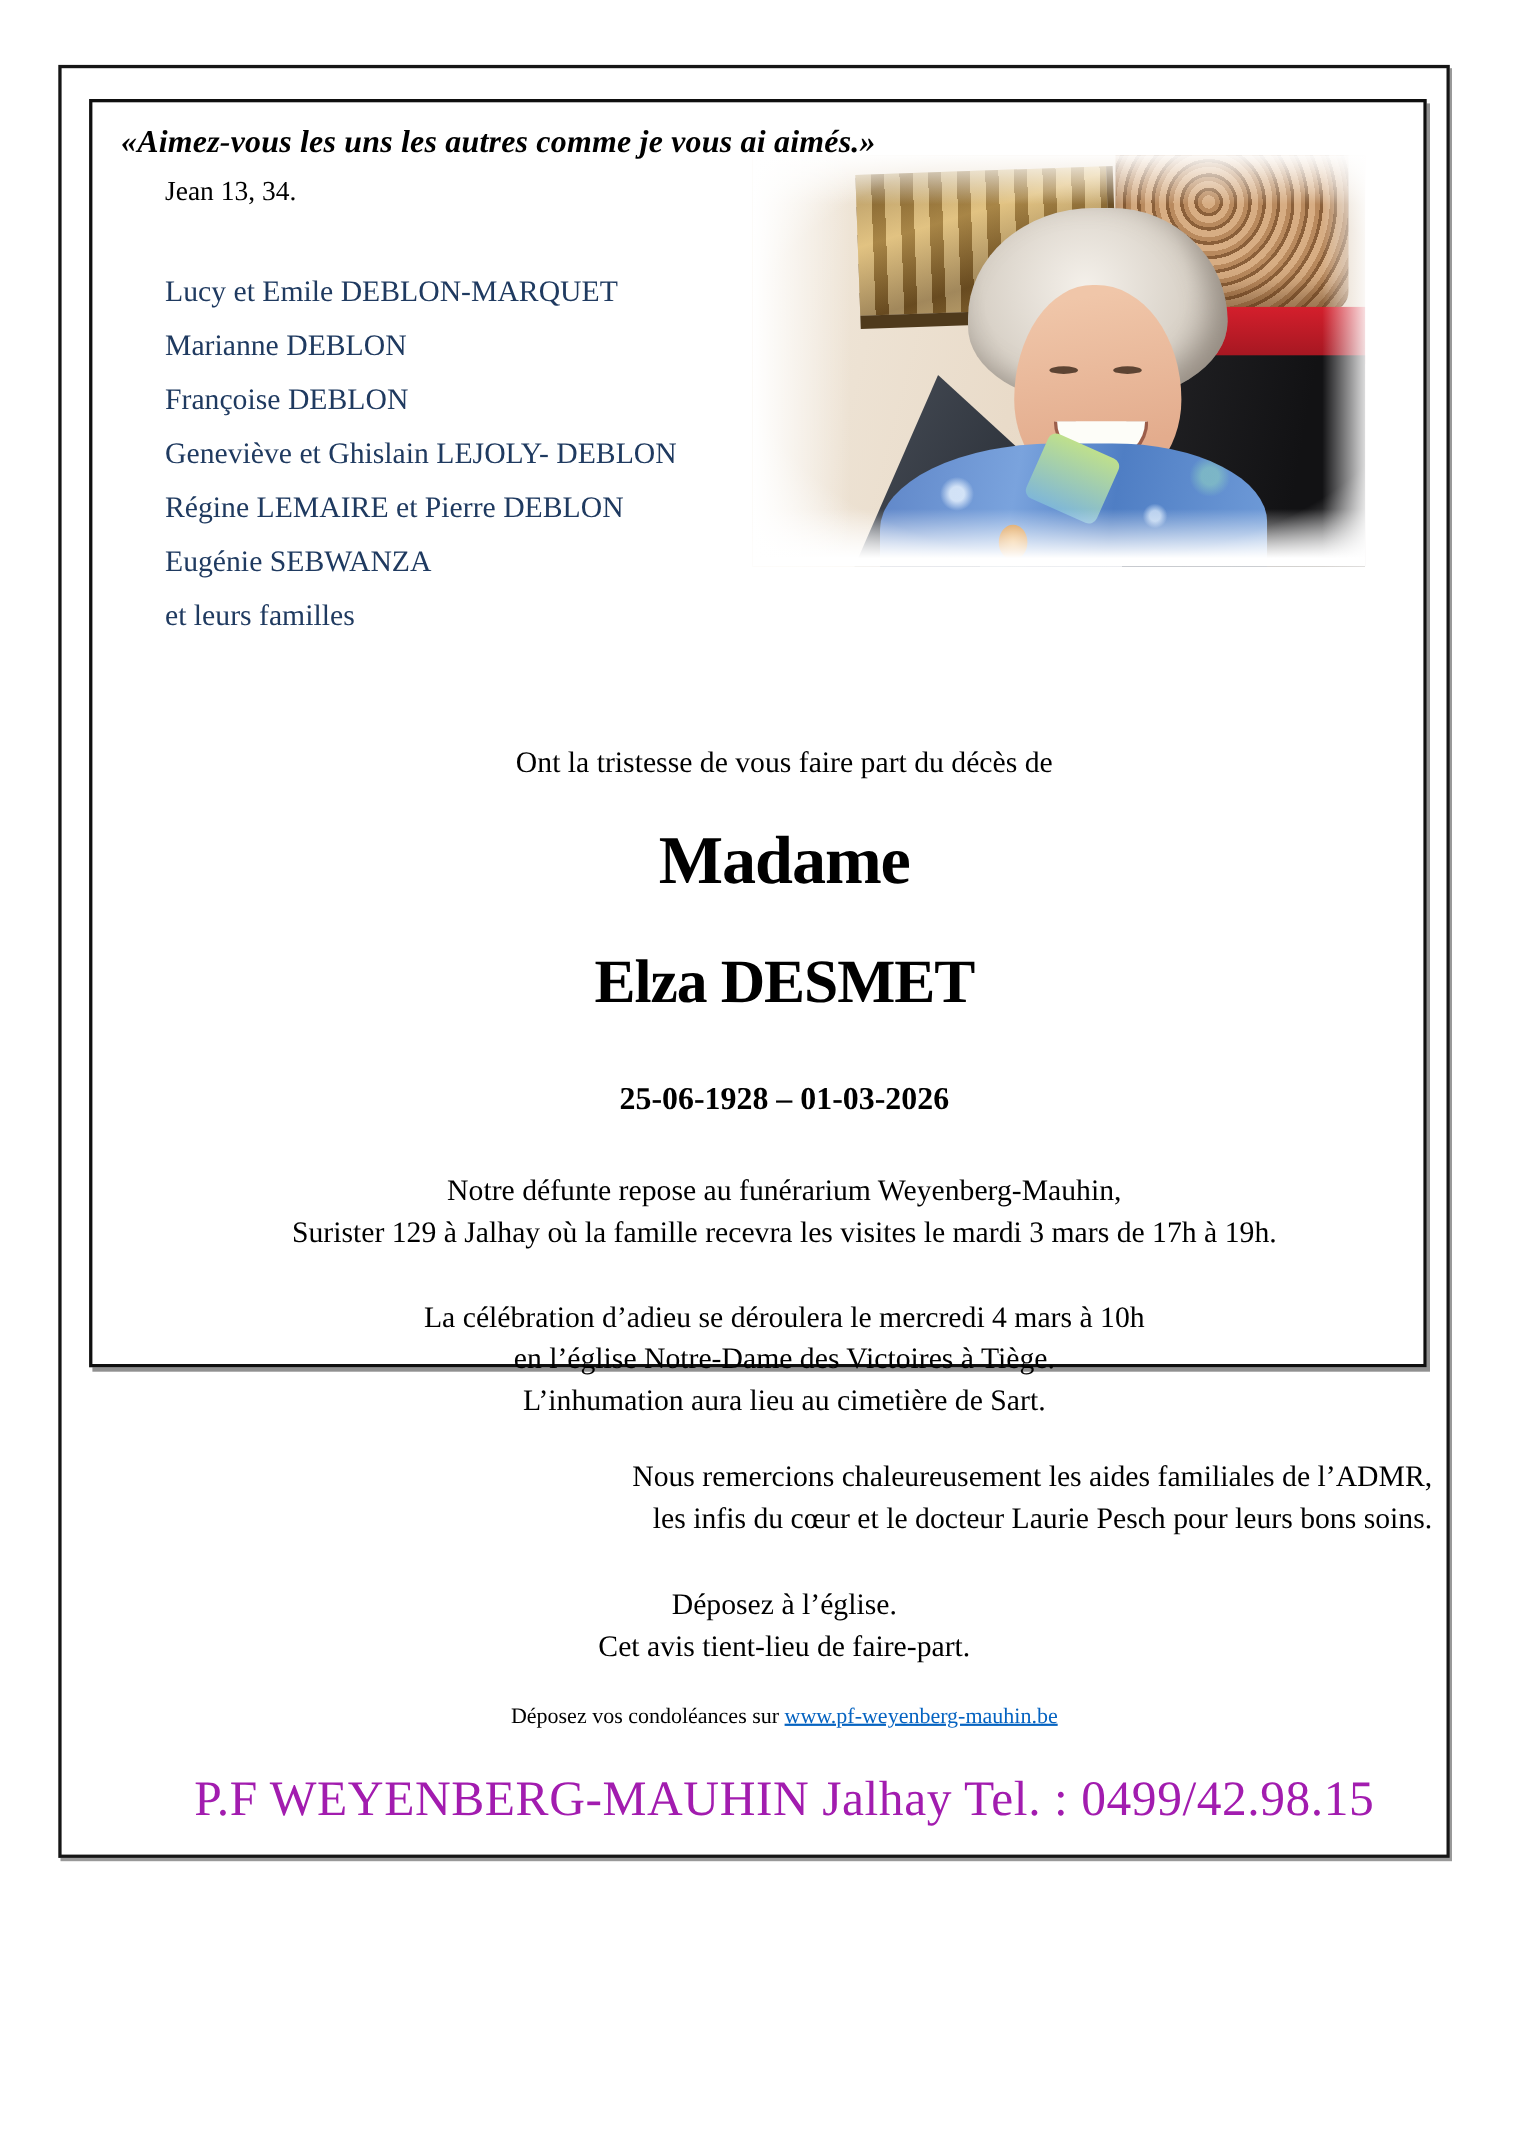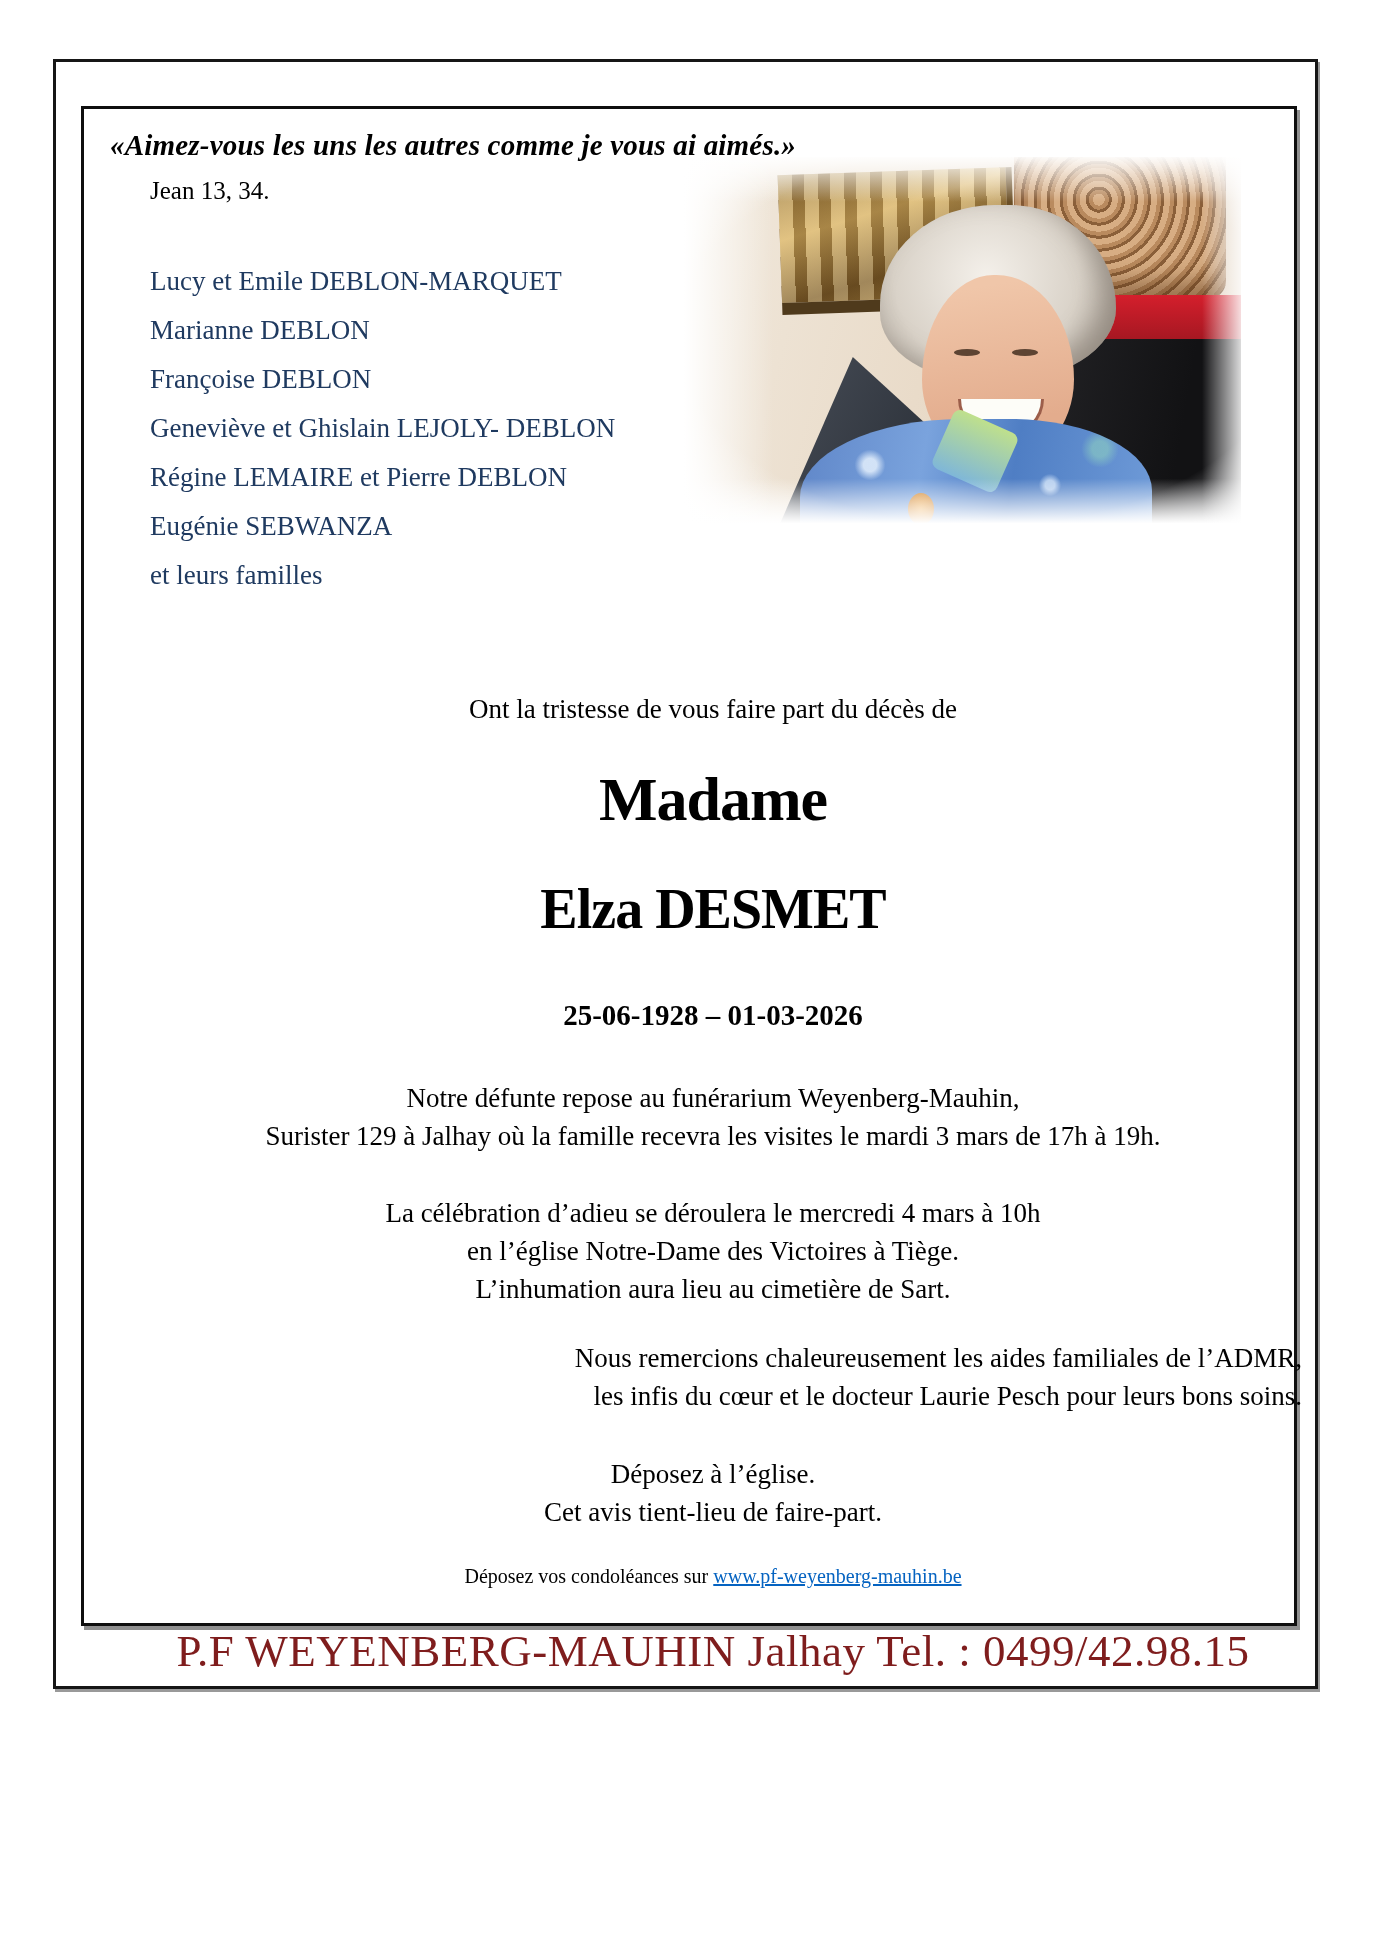--- a/index.html
+++ b/index.html
@@ -7,21 +7,21 @@
     width:1378px;height:1949px;position:relative;
     font-family:"Liberation Serif", serif;color:#000;
     overflow:hidden;
   }
   .outer-frame{
     position:absolute;left:53px;top:59px;width:1265px;height:1630px;
     border:3px solid #161616;box-shadow:2px 3px 0 rgba(70,70,70,.55);
     box-sizing:border-box;
   }
   .inner-frame{
-    position:absolute;left:81px;top:106px;width:1216px;height:1520px;
+    position:absolute;left:81px;top:90px;width:1216px;height:1153px;
     border:3px solid #0f0f0f;box-shadow:3px 4px 0 rgba(70,70,70,.6);
     box-sizing:border-box;background:#fff;
   }
   .content{position:absolute;left:0;top:0;width:1210px;height:1567px;}
   .quote{
     position:absolute;left:26px;top:20px;width:900px;
     font-size:29px;font-weight:bold;font-style:italic;letter-spacing:.2px;
   }
   .quote-ref{position:absolute;left:66px;top:68px;font-size:25px;}
   .names{
@@ -99,21 +99,21 @@
   .intro{position:absolute;top:585px;width:100%;font-size:27px;}
   .title-madame{position:absolute;top:655px;width:100%;font-size:62px;font-weight:bold;letter-spacing:-1px;}
   .deceased{position:absolute;top:768px;width:100%;font-size:56px;font-weight:bold;letter-spacing:-1px;}
   .dates{position:absolute;top:890px;width:100%;font-size:29px;font-weight:bold;}
   .para{position:absolute;width:100%;font-size:27px;line-height:38px;}
   .p1{top:970px;} .p2{top:1085px;} .p3{top:1230px;text-align:right;} .p4{top:1346px;}
   .condolences{position:absolute;top:1456px;width:100%;font-size:20px;}
   .condolences a{color:#0563c1;text-decoration:underline;}
   .footer{
     position:absolute;top:1516px;width:100%;
-    font-size:45px;color:#7f1d1d;letter-spacing:.5px;white-space:nowrap;
+    font-size:45px;color:#a21caf;letter-spacing:.5px;white-space:nowrap;
   }
 </style>
 </head>
 <body>
 
 <div class="outer-frame"></div>
 
 <div class="inner-frame">
   <div class="content">
 

